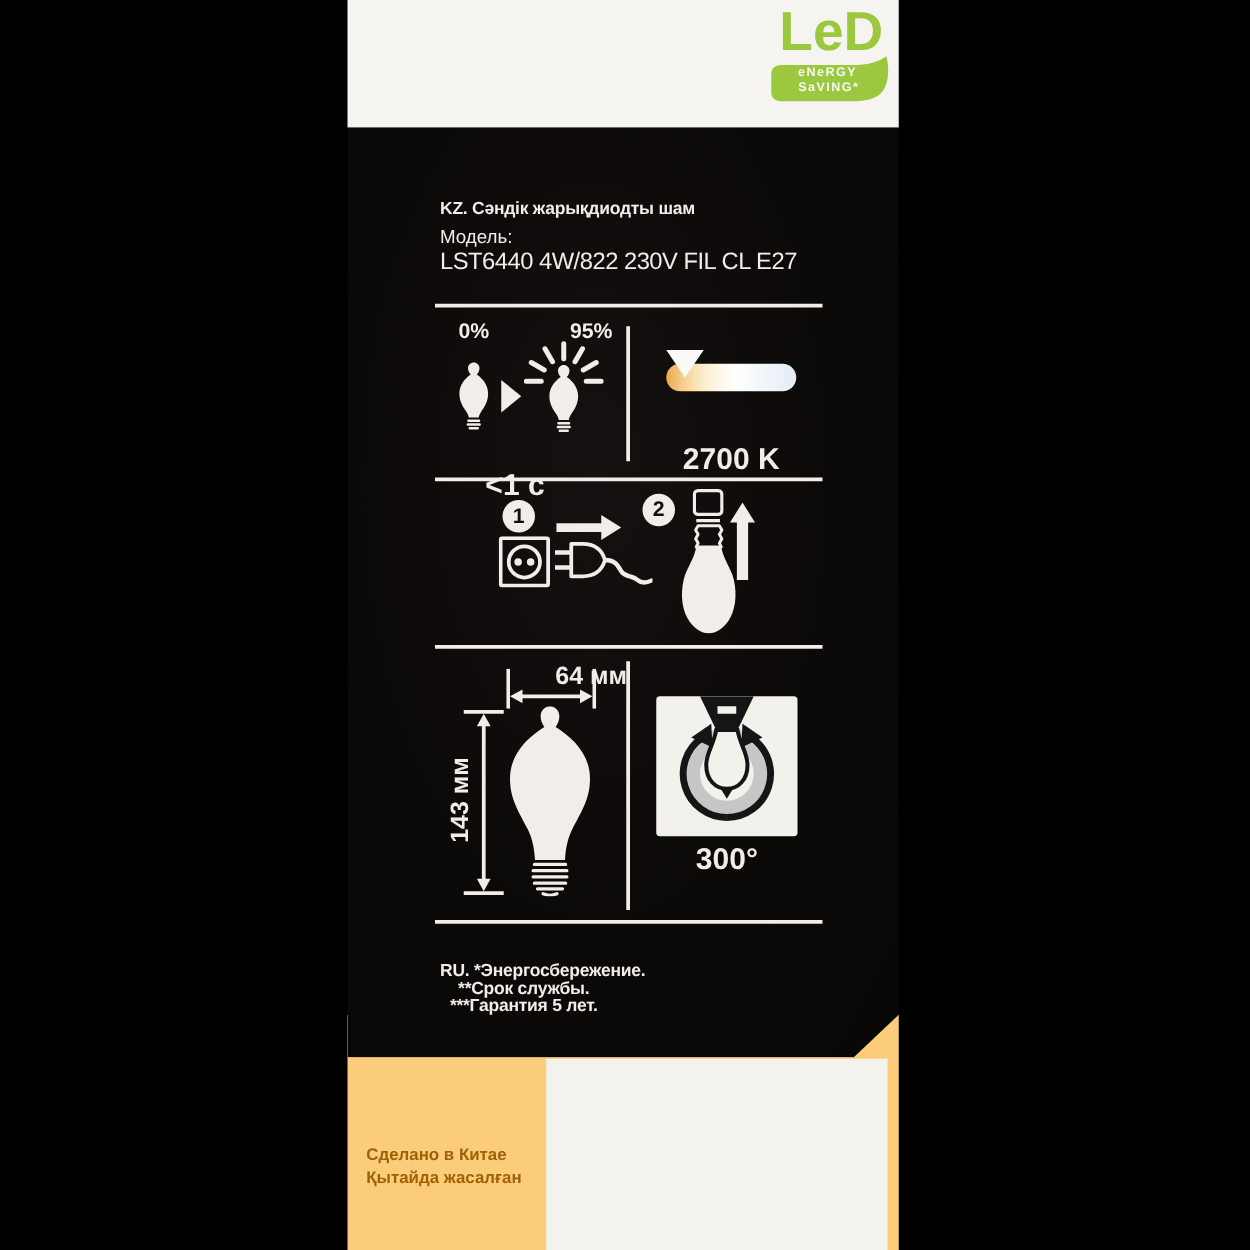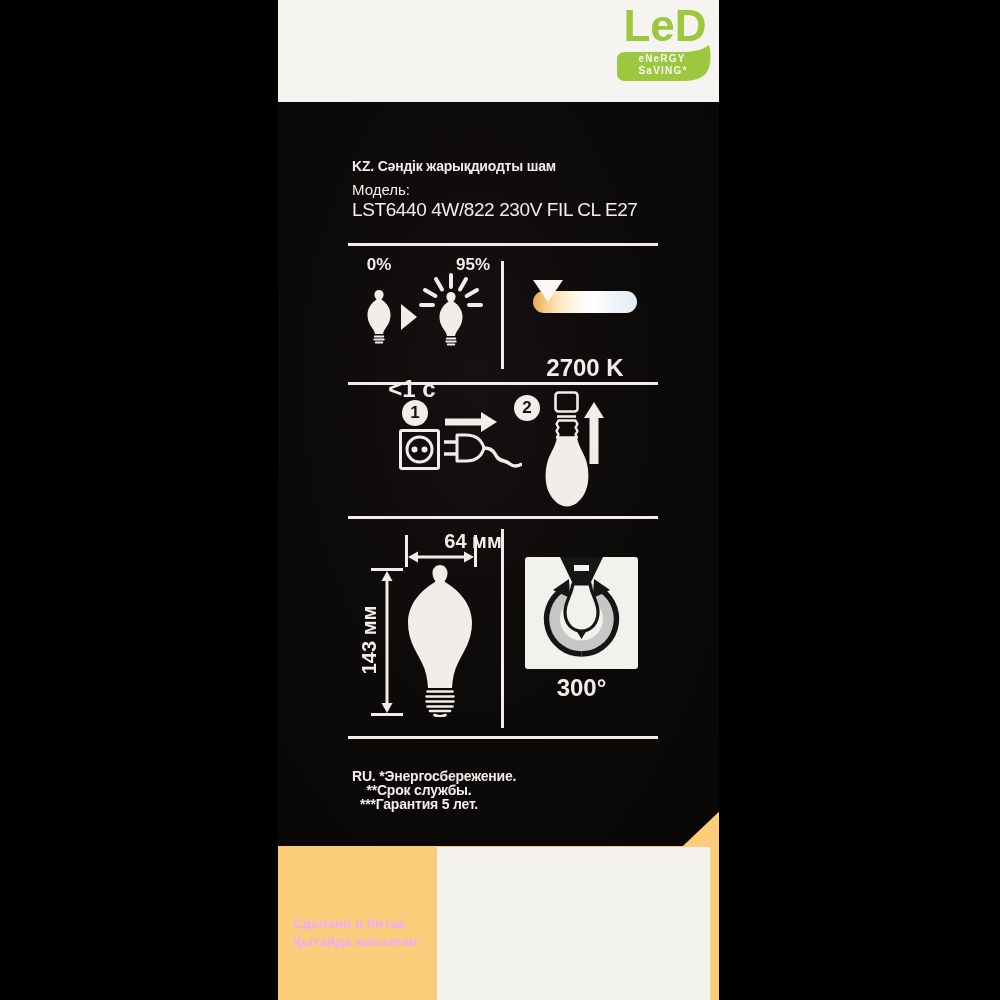--- a/index.html
+++ b/index.html
@@ -51,21 +51,21 @@
                  color:#12100e; font-weight:bold; font-size:17px; line-height:26px; text-align:center; }
   
   .dim-w-label { left:405px; top:530px; width:72px; font-size:20px;padding-left:32px; }
   .dim-h-label { left:369px; top:640px; font-size:20px; transform:translate(-50%,-50%) rotate(-90deg); }
   .beam-square { left:525px; top:557px; width:113px; height:112px; background:#f3f1ec; border-radius:3px; }
   .beam-label { left:525px; top:674px; width:113px; font-size:24px; }
   
   .foot-col { top:769px; width:134px; font-weight:bold; font-size:14px; line-height:14.2px;
               letter-spacing:-0.2px; text-align:center; }
   
-  .origin { left:293px; top:915px; color:#f0abfc; font-weight:bold; font-size:13.5px; line-height:17.5px; }
+  .origin { left:293px; top:915px; color:#a16207; font-weight:bold; font-size:13.5px; line-height:17.5px; }
 </style>
 </head>
 <body>
 
 <div class="stage">
 
   <div class="abs bottom-yellow"></div>
   <div class="abs bottom-cream"></div>
   <div class="abs top-panel"></div>
   <div class="abs black-panel"></div>

